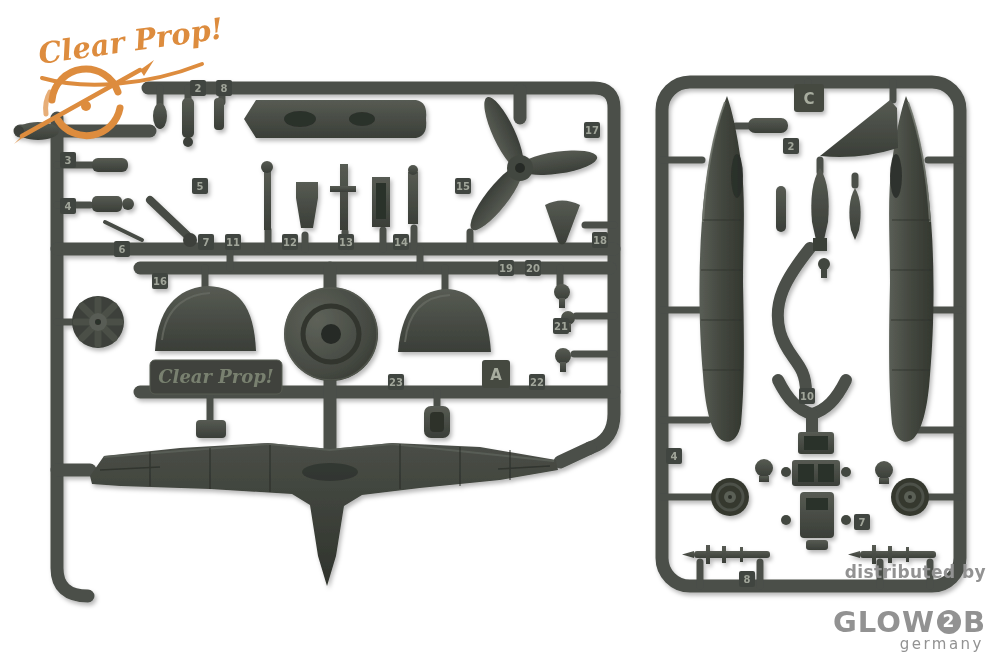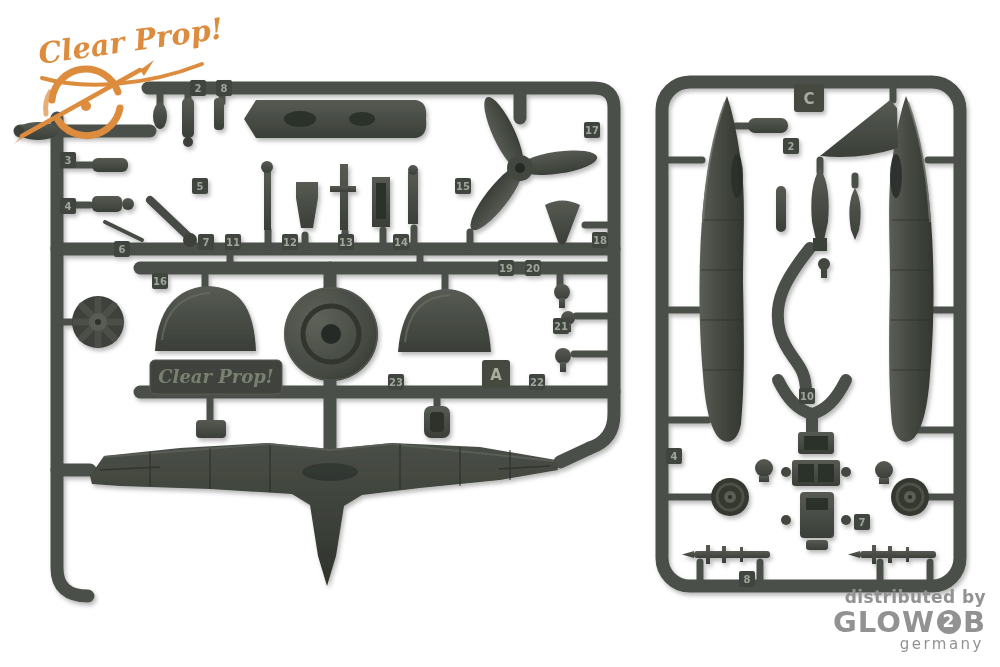--- a/index.html
+++ b/index.html
@@ -4,21 +4,21 @@
 <style>
   html,body{margin:0;padding:0;background:#ffffff;}
   .stage{position:relative;width:1000px;height:667px;background:#ffffff;overflow:hidden;
          font-family:"DejaVu Sans",sans-serif;}
   .scene{position:absolute;left:0;top:0;}
   
   .logo{position:absolute;left:6px;top:14px;width:215px;height:130px;z-index:5;}
   
   .watermark{position:absolute;right:14px;bottom:14px;z-index:5;text-align:right;color:#929292;line-height:1.05;}
   .wm-prefix{font-size:17px;font-weight:bold;letter-spacing:.4px;}
-  .wm-brand{font-size:29px;font-weight:800;letter-spacing:1px;display:flex;align-items:center;justify-content:flex-end;}
+  .wm-brand{font-size:29px;font-weight:800;letter-spacing:1px;display:flex;align-items:center;justify-content:flex-end;margin-top:25px;}
   .wm-two{display:inline-flex;width:24px;height:24px;border-radius:50%;background:#929292;color:#ffffff;
           font-size:17px;font-weight:800;align-items:center;justify-content:center;margin:0 2px;}
   .wm-country{font-size:15px;letter-spacing:2.5px;padding-right:2px;}
   
   .tag-txt{font-family:"DejaVu Sans",sans-serif;font-size:10px;font-weight:bold;fill:#a0a59a;text-anchor:middle;}
   .tag-big{font-family:"DejaVu Sans",sans-serif;font-size:15px;font-weight:bold;fill:#a8ad9f;text-anchor:middle;}
   .plate-txt{font-family:"DejaVu Serif",serif;font-style:italic;font-weight:bold;font-size:18px;fill:#79806f;text-anchor:middle;}
   .logo-txt{font-family:"DejaVu Serif",serif;font-style:italic;font-weight:bold;font-size:29px;}
 </style>
 </head>

